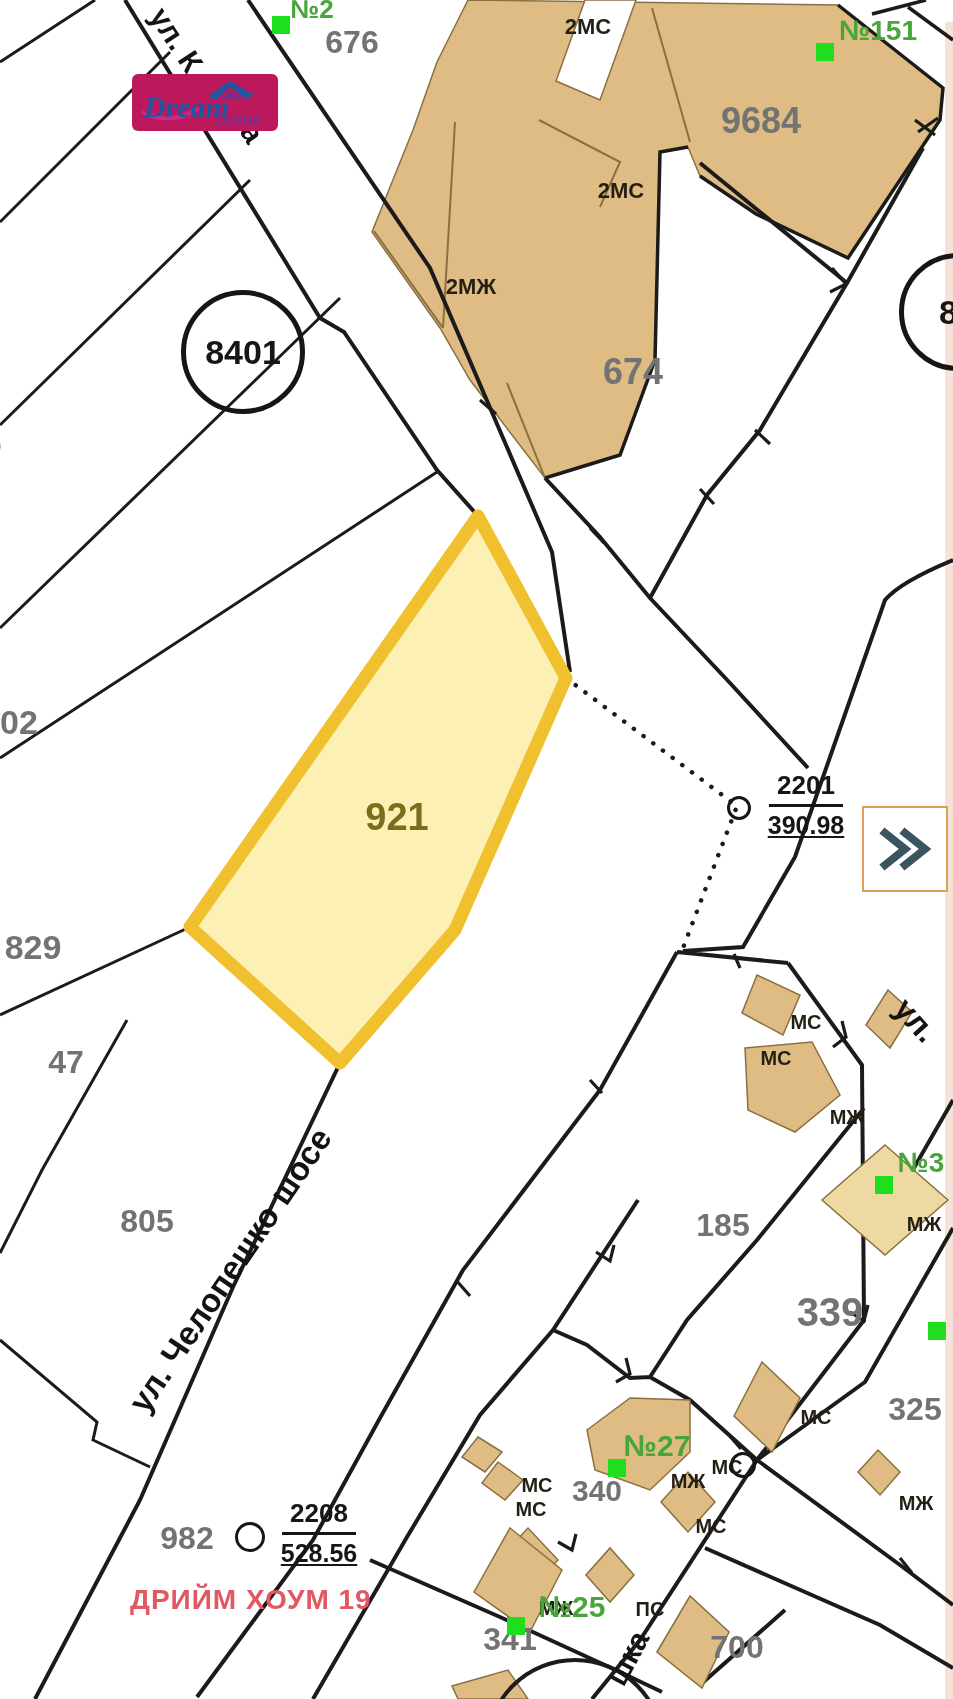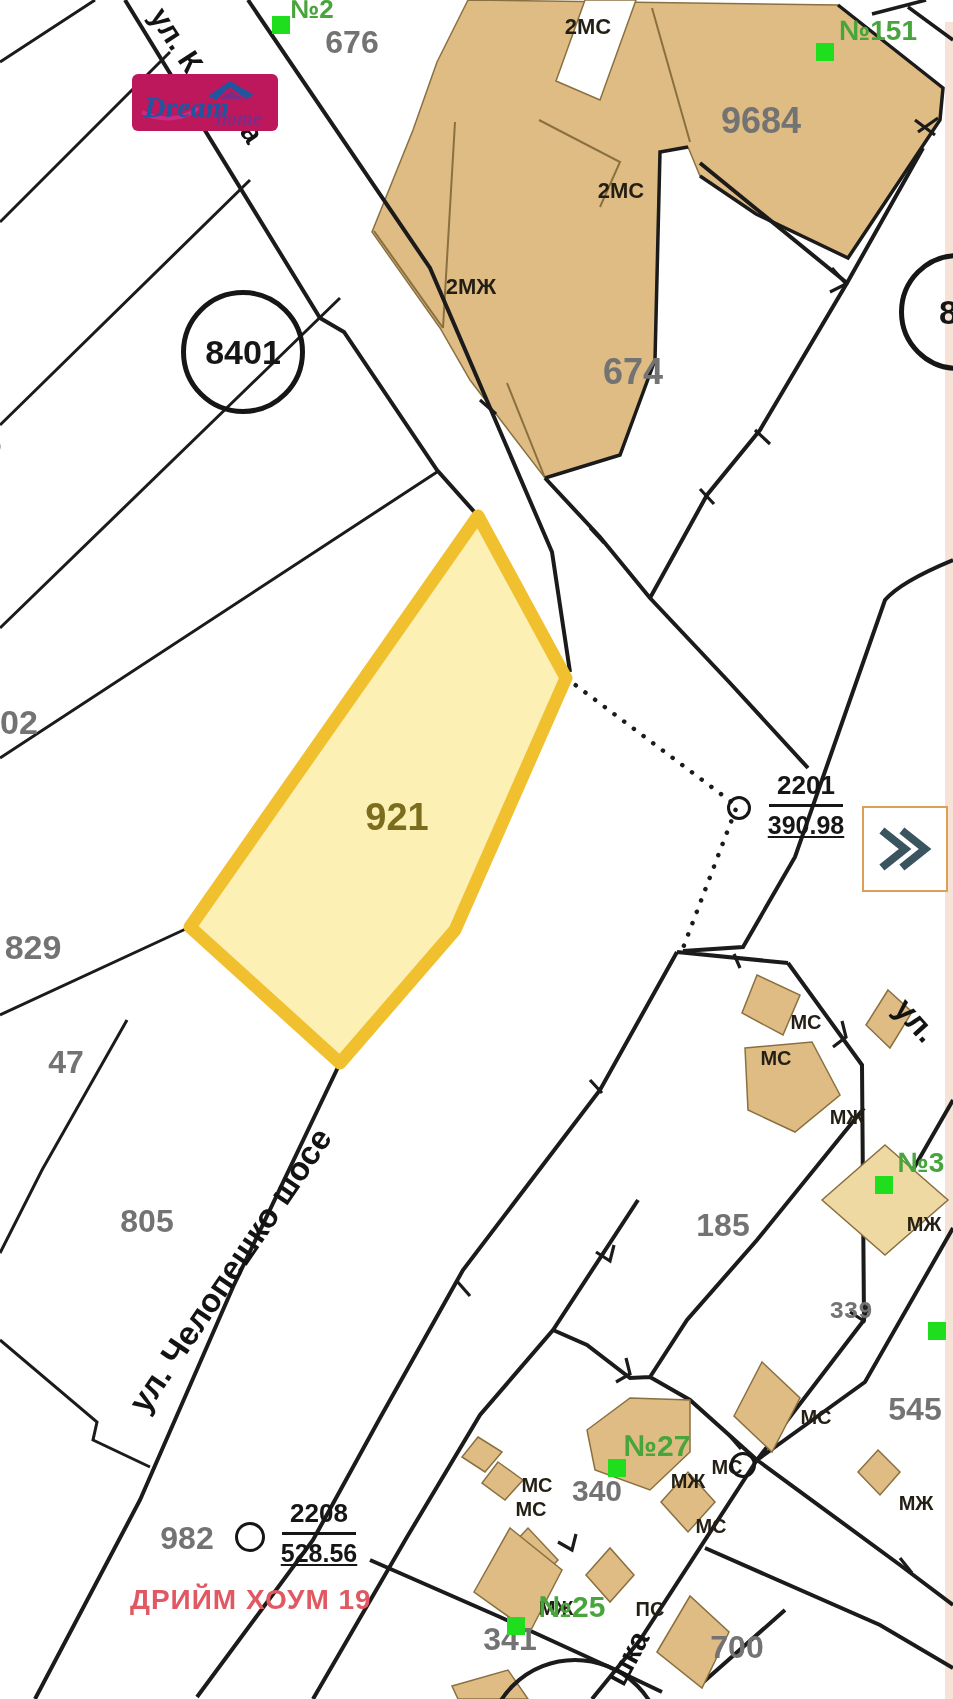--- a/index.html
+++ b/index.html
@@ -97,22 +97,22 @@
 
   <div id="labels">
       <span class="lb k-p" style="left: 352px; top: 42px; font-size: 32px;">676</span>
       <span class="lb k-p" style="left: 737px; top: 121px; font-size: 36px; margin-left: 24px;">9684</span>
       <span class="lb k-p" style="left: 633px; top: 372px; font-size: 36px;">674</span>
       <span class="lb k-p" style="left: 19px; top: 722px; font-size: 34px;">02</span>
       <span class="lb k-p" style="left: 33px; top: 904px; font-size: 34px; margin-top: 43px;">829</span>
       <span class="lb k-p" style="left: 66px; top: 1062px; font-size: 32px;">47</span>
       <span class="lb k-p" style="left: 147px; top: 1221px; font-size: 32px;">805</span>
       <span class="lb k-p" style="left: 723px; top: 1225px; font-size: 32px;">185</span>
-      <span class="lb k-p" style="left: 851px; top: 1312px; font-size: 24px; font-family: Liberation Mono, monospace;">339</span>
-      <span class="lb k-p" style="left: 915px; top: 1409px; font-size: 32px;">545</span>
+      <span class="lb k-p" style="left: 830px; top: 1312px; font-size: 40px;">339</span>
+      <span class="lb k-p" style="left: 915px; top: 1409px; font-size: 32px;">325</span>
       <span class="lb k-p" style="left: 597px; top: 1491px; font-size: 30px;">340</span>
       <span class="lb k-p" style="left: 510px; top: 1639px; font-size: 32px; text-align: center;">341</span>
       <span class="lb k-p" style="left: 737px; top: 1647px; font-size: 32px;">700</span>
       <span class="lb k-p" style="left: 187px; top: 1538px; font-size: 32px;">982</span>
       <span class="lb k-p" style="left: -7px; top: 444px; font-size: 30px;">5</span>
       <span class="lb k-h" style="left: 397px; top: 817px; font-size: 38px;">921</span>
       <span class="lb k-b" style="left: 588px; top: 27px; font-size: 22px;">2МС</span>
       <span class="lb k-b" style="left: 621px; top: 191px; font-size: 22px;">2МС</span>
       <span class="lb k-b" style="left: 471px; top: 287px; font-size: 22px;">2МЖ</span>
       <span class="lb k-b" style="left: 806px; top: 1022px; font-size: 20px;">МС</span>

